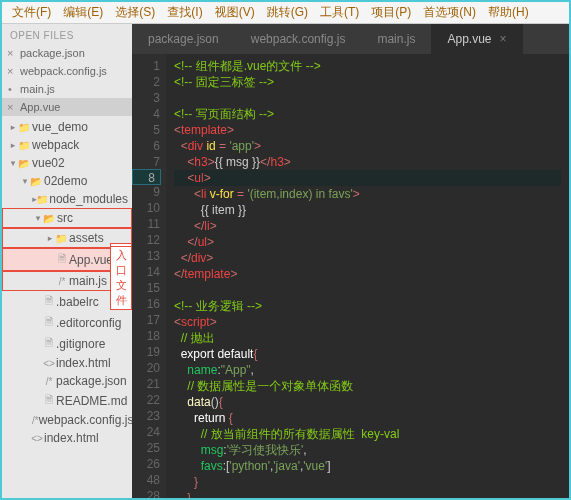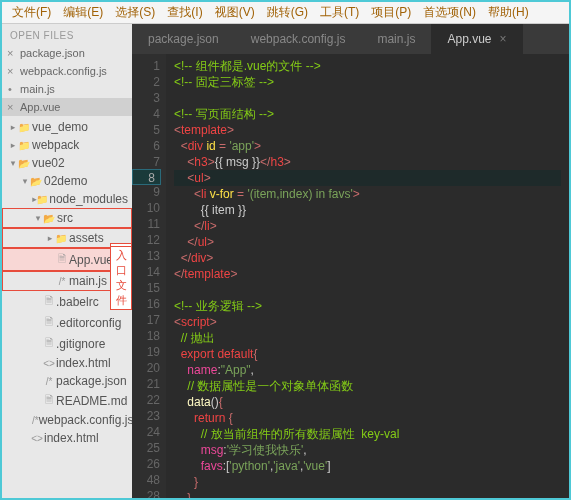--- a/index.html
+++ b/index.html
@@ -30,24 +30,24 @@
 .gutter div{height:16px}
 .gutter .cur{background:#1a3a3a;color:#aaa;border:1px solid #2a6a7a;margin:-1px -1px -1px 0;padding-right:5px}
 .code{flex:1;padding:4px 8px;color:#ccc;white-space:pre}
 .code .ln{height:16px}
 .code .ln.cur{background:#1e2a2a}
 .cm{color:#84cc16}
 .tg{color:#c76b6b}
 .tgname{color:#ef4444}
 .at{color:#fde047}
 .st{color:#7aa35a}
-.kw{color:#ef4444}
+.kw{color:#ffffff}
 .pu{color:#ccc}
 .va{color:#fef9c3}
-.id{color:#ec4899}
+.id{color:#22c55e}
 .br{color:#c76b6b}
 .op{color:#c76b6b}
 </style>
 </head>
 <body>
 
 <div class="menubar" id="menubar">
     <span>文件(F)</span>
     <span>编辑(E)</span>
     <span>选择(S)</span>

